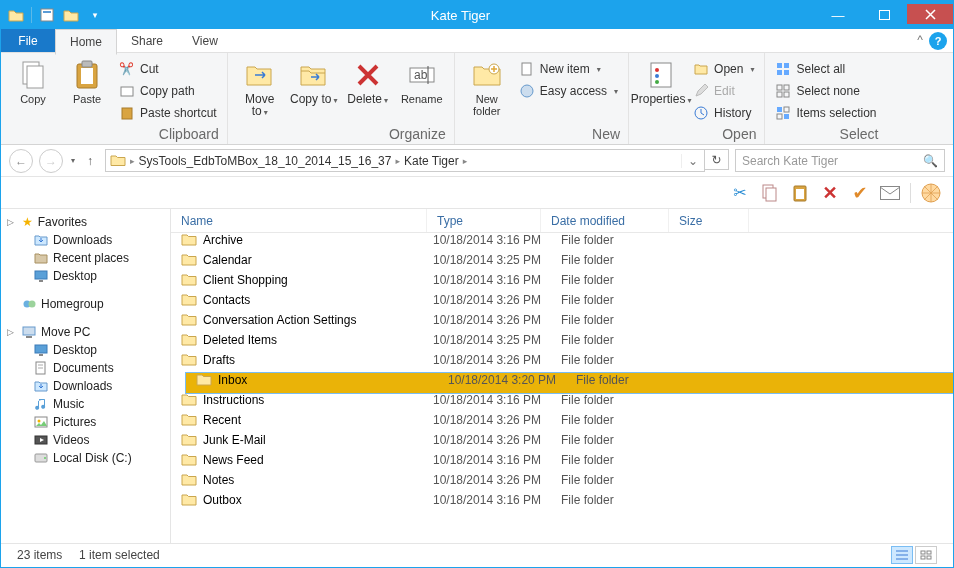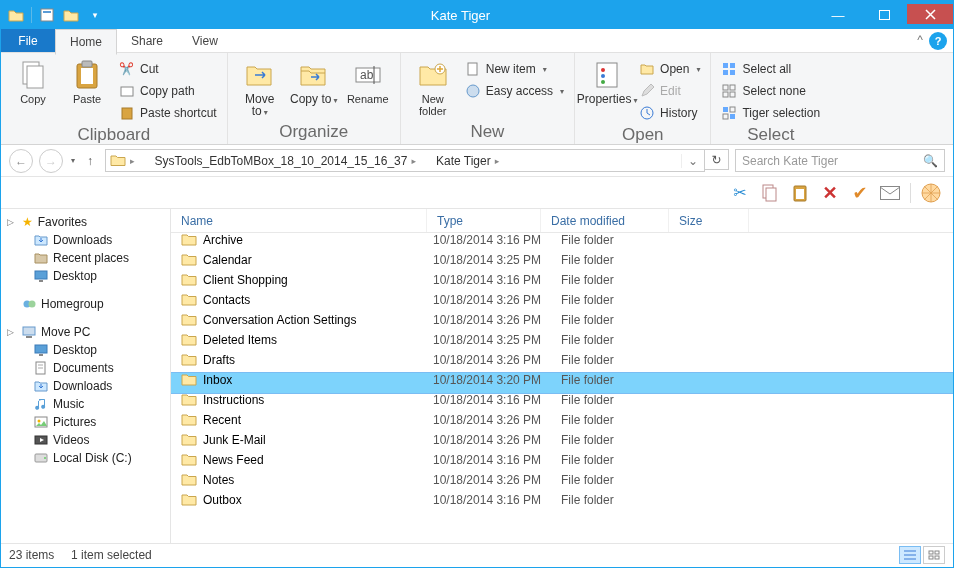--- a/index.html
+++ b/index.html
@@ -14,53 +14,53 @@
 .tabstrip { background: #fff; height: 24px; display: flex; align-items: stretch; border-bottom: 1px solid #e1e1e1; position: relative; }
 .tabstrip .file-tab { background: #1979ca; color: #fff; width: 54px; display: flex; align-items: center; justify-content: center; font-size: 12px; }
 .tabstrip .tab { padding: 12px 14px; display: flex; align-items: center; color: #444; border-right: 1px solid transparent; }
 .tabstrip .tab.active { background: #f5f6f7; border: 1px solid #d4d4d4; border-bottom: 1px solid #f5f6f7; margin-bottom: -1px; }
 .tabstrip .spacer { flex:1; }
 .tabstrip .help { width: 18px; height: 18px; border-radius: 50%; background: #1ca3ec; color: #fff; display: flex; align-items: center; justify-content: center; margin: 3px 6px 0 0; font-weight: bold; font-size: 11px;}
 .tabstrip .collapse { margin: 4px 6px 0 0; color: #777; }
 .ribbon { background: #f5f6f7; height: 92px; display: flex; border-bottom: 1px solid #d4d4d4; }
 .ribbon .group { border-right: 1px solid #e3e3e3; padding: 4px 8px 2px 8px; display: flex; flex-direction: column; }
 .ribbon .group .body { flex:1; display:flex; align-items: flex-start; gap: 6px; }
-.ribbon .group .label { text-align: center; color: #6a6a6a; font-size: 17px; padding-top: 2px;}
+.ribbon .group .label { text-align: right; color: #6a6a6a; font-size: 14px; padding-top: 2px;}
 .bigbtn { display:flex; flex-direction:column; align-items:center; justify-content:flex-start; width: 48px; padding-top:2px; gap:2px; }
 .bigbtn .ico { width:32px; height:32px; display:flex; align-items:center; justify-content:center; }
 .bigbtn .txt { font-size: 11px; color:#333; text-align:center; line-height:12px; }
 .smallcol { display:flex; flex-direction:column; gap:2px; padding-top:2px; }
 .smallbtn { display:flex; align-items:center; gap:5px; height:20px; padding: 0 2px; color:#333; font-size:12px; white-space:nowrap;}
 .smallbtn .sico { width:16px; height:16px; display:flex; align-items:center; justify-content:center; }
 .navbar { height: 32px; border-bottom: 1px solid #e5e5e5; display:flex; align-items:center; padding: 0 8px; gap:6px; }
 .navbtn { width:24px; height:24px; border:1px solid #ccc; border-radius:50%; display:flex; align-items:center; justify-content:center; color:#888; }
 .uparr { width:18px; height:18px; display:flex; align-items:center; justify-content:center; color:#555;}
 .addrbar { flex:1; height:23px; border:1px solid #ccc; display:flex; align-items:center; padding-left:4px; gap:4px; }
-.addrbar .crumb { display:flex; align-items:center; gap:4px; color:#333;margin-left:16px; }
+.addrbar .crumb { display:flex; align-items:center; gap:4px; color:#333; }
 .addrbar .sep { color:#888; font-size:9px; }
 .refresh { width:24px; height:21px; border:1px solid #ccc; border-left:none; display:flex; align-items:center; justify-content:center; color:#555;}
 .searchbox { width:210px; height:23px; border:1px solid #ccc; display:flex; align-items:center; padding:0 6px; color:#888; justify-content:space-between;}
 .toolbar2 { height:32px; display:flex; justify-content:flex-end; align-items:center; gap:10px; padding-right:12px; border-bottom:1px solid #e5e5e5;}
 .toolbar2 .tb { width:20px; height:20px; display:flex; align-items:center; justify-content:center; font-size:16px;}
 .content { display:flex; height: calc(568px - 28px - 24px - 92px - 32px - 32px - 24px - 2px); }
 .tree { width: 170px; border-right:1px solid #e5e5e5; overflow:hidden; padding:4px 0; }
 .tree .node { display:flex; align-items:center; gap:5px; padding:2px 6px 2px 18px; color:#222; white-space:nowrap;}
 .tree .node.root { padding-left:6px; }
 .tree .node .exp { width:10px; color:#777; font-size:9px;}
 .tree .section-gap { height:10px; }
 .listwrap { flex:1; display:flex; flex-direction:column; }
 .colhead { display:flex; border-bottom:1px solid #e8e8e8; height:24px; align-items:center; color:#3a6ea5; }
 .colhead .col { padding-left:10px; border-right:1px solid #f0f0f0; height:100%; display:flex; align-items:center; }
 .c-name{ width:256px;} .c-date{width:128px;} .c-type{width:114px;} .c-size{width:80px;}
 .filerows { overflow-y:auto; flex:1; }
 .row { display:flex; height:20px; align-items:flex-start; padding-left:10px; }
-.row.sel { background:#7dd3fc; outline:1px solid #7abdf3; }
+.row.sel { background:#eab308; outline:1px solid #7abdf3;margin-left:15px; }
 .row .ficon { width:16px; height:16px; margin-right:6px; }
 .row .rname { width:230px; } .row .rdate{width:128px; color:#555;} .row .rtype{width:114px; color:#555;} .row .rsize{width:80px;}
-.status { height:22px; border-top:1px solid #e5e5e5; display:flex; align-items:center; padding:0 8px; justify-content:space-between; color:#444;}
+.status { height:22px; border-top:1px solid #e5e5e5; display:flex; align-items:center; padding:0 16px; justify-content:space-between; color:#444;}
 .status .viewbtns { display:flex; gap:2px; }
 .status .vb { width:22px; height:18px; border:1px solid #ccc; display:flex; align-items:center; justify-content:center; }
 .status .vb.active { background:#cde8ff; border-color:#7abdf3;}
 svg { display:block; }
 .folder-ico-sm { width:16px; height:13px; }
 .dropdown-v { font-size:8px; color:#666; margin-left:2px;}
 </style>
 </head>
 <body>
 
@@ -180,20 +180,28 @@
               <path d="M2 6h8l2 2h14v16H2z" fill="#ffe9a6" stroke="#caa64e"></path>
               <path d="M2 10h8l2 2h14" stroke="#caa64e" fill="none"></path>
               <path d="M12 16h8m0 0l-3-3m3 3l-3 3" stroke="#3a7bd5" stroke-width="1.5" fill="none"></path>
             </svg>
           </div>
         <div class="txt"><span>Copy
 to</span><span class="dropdown-v">▾</span></div>
       </div>
       <div class="bigbtn">
         <div class="ico">
+            <svg width="26" height="26">
+              <path d="M4 4l18 18M22 4L4 22" stroke="#cc3333" stroke-width="4"></path>
+            </svg>
+          </div>
+        <div class="txt"><span>Delete</span><span class="dropdown-v">▾</span></div>
+      </div>
+      <div class="bigbtn">
+        <div class="ico">
             <svg width="28" height="22">
               <rect x="2" y="4" width="24" height="14" fill="#fff" stroke="#888"></rect>
               <text x="6" y="15" font-size="10" fill="#555">ab</text>
               <line x1="20" y1="2" x2="20" y2="20" stroke="#555"></line>
             </svg>
           </div>
         <div class="txt">Rename</div>
       </div>
     </div>
     <div class="label">Organize</div>
@@ -308,21 +316,21 @@
           </div>
         <div class="smallbtn">
             <span class="sico">
               <svg width="14" height="14">
                 <rect x="1" y="1" width="5" height="5" fill="#6af"></rect>
                 <rect x="8" y="1" width="5" height="5" fill="none" stroke="#888"></rect>
                 <rect x="1" y="8" width="5" height="5" fill="none" stroke="#888"></rect>
                 <rect x="8" y="8" width="5" height="5" fill="#6af"></rect>
               </svg>
             </span>
-            <span>Tiger selection</span>
+            <span>Items selection</span>
           </div>
       </div>
     </div>
     <div class="label">Select</div>
   </div>
 </div>
 
 <div class="navbar">
   <div class="navbtn">←</div>
   <div class="navbtn" style="color:#ccc">→</div>

